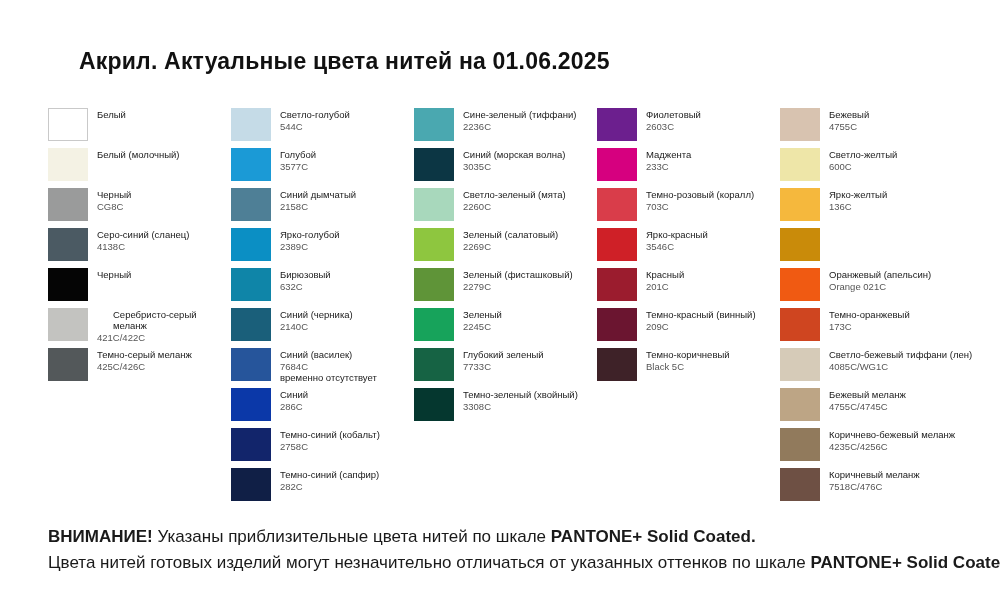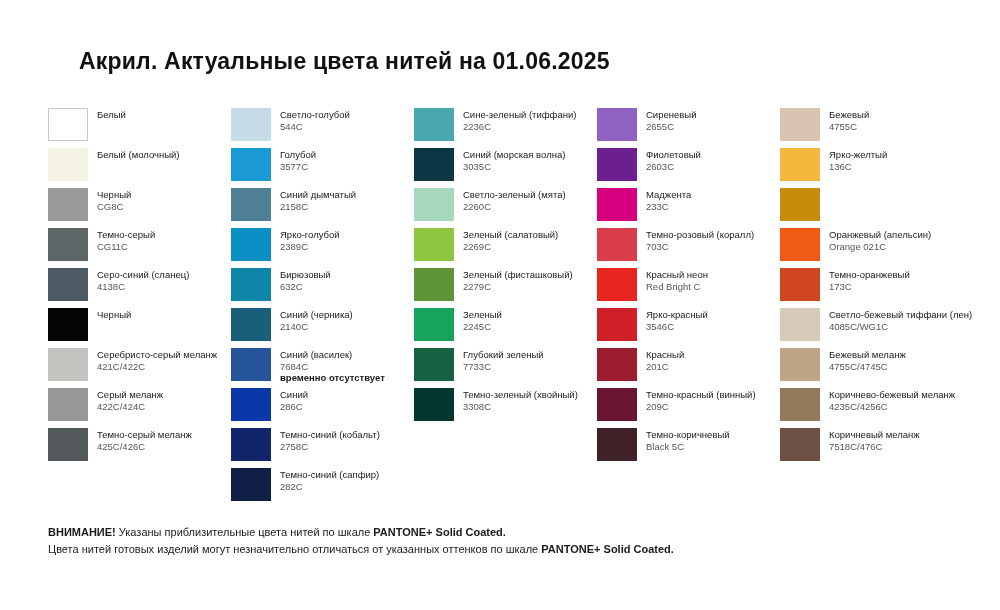--- a/index.html
+++ b/index.html
@@ -66,40 +66,41 @@
     line-height: 1.18;
   }
   .lbl-name {
     font-size: 9.5px;
     color: #1a1a1a;
     white-space: nowrap;
   }
   .lbl-name.wrap {
     white-space: normal;
     max-width: 128px;
+    margin-left: 16px;
   }
   .lbl-code {
     font-size: 9.5px;
     color: #555555;
     white-space: nowrap;
     margin-top: 1px;
   }
   .lbl-note {
     font-size: 9.5px;
     color: #1a1a1a;
-    font-weight: bold;
+    font-weight: normal;
     white-space: nowrap;
     margin-top: 0px;
   }
   .footer {
     position: absolute;
     left: 48px;
     top: 524px;
     width: 920px;
-    font-size: 11px;
+    font-size: 17px;
     line-height: 1.55;
     color: #1a1a1a;
   }
   .footer b {
     font-weight: bold;
   }
   .footer .line {
     white-space: nowrap;
   }
 </style>
@@ -128,52 +129,38 @@
         </div>
       </div>
       <div class="swatch-row">
         <div class="chip" style="background:#9a9b9b"></div>
         <div class="labels">
           <div class="lbl-name">Черный</div>
           <div class="lbl-code">CG8C</div>
         </div>
       </div>
       <div class="swatch-row">
-        <div class="chip" style="background:#5e6566"></div>
-        <div class="labels">
-          <div class="lbl-name">Темно-серый</div>
-          <div class="lbl-code">CG11C</div>
-        </div>
-      </div>
-      <div class="swatch-row">
         <div class="chip" style="background:#4b5a63"></div>
         <div class="labels">
           <div class="lbl-name">Серо-синий (сланец)</div>
           <div class="lbl-code">4138C</div>
         </div>
       </div>
       <div class="swatch-row">
         <div class="chip" style="background:#050505"></div>
         <div class="labels">
           <div class="lbl-name">Черный</div>
           <div class="lbl-code"></div>
         </div>
       </div>
       <div class="swatch-row">
         <div class="chip" style="background:#c3c3c0"></div>
         <div class="labels">
           <div class="lbl-name wrap">Серебристо-серый меланж</div>
           <div class="lbl-code">421C/422C</div>
-        </div>
-      </div>
-      <div class="swatch-row">
-        <div class="chip" style="background:#969796"></div>
-        <div class="labels">
-          <div class="lbl-name">Серый меланж</div>
-          <div class="lbl-code">422C/424C</div>
         </div>
       </div>
       <div class="swatch-row">
         <div class="chip" style="background:#53585a"></div>
         <div class="labels">
           <div class="lbl-name">Темно-серый меланж</div>
           <div class="lbl-code">425C/426C</div>
         </div>
       </div>
     </div>
@@ -306,27 +293,20 @@
         <div class="chip" style="background:#05372f"></div>
         <div class="labels">
           <div class="lbl-name">Темно-зеленый (хвойный)</div>
           <div class="lbl-code">3308C</div>
         </div>
       </div>
     </div>
 
     <div class="column">
       <div class="swatch-row">
-        <div class="chip" style="background:#8f62c4"></div>
-        <div class="labels">
-          <div class="lbl-name">Сиреневый</div>
-          <div class="lbl-code">2655C</div>
-        </div>
-      </div>
-      <div class="swatch-row">
         <div class="chip" style="background:#6c1f8e"></div>
         <div class="labels">
           <div class="lbl-name">Фиолетовый</div>
           <div class="lbl-code">2603C</div>
         </div>
       </div>
       <div class="swatch-row">
         <div class="chip" style="background:#d6007f"></div>
         <div class="labels">
           <div class="lbl-name">Маджента</div>
@@ -334,27 +314,20 @@
         </div>
       </div>
       <div class="swatch-row">
         <div class="chip" style="background:#d93d4a"></div>
         <div class="labels">
           <div class="lbl-name">Темно-розовый (коралл)</div>
           <div class="lbl-code">703C</div>
         </div>
       </div>
       <div class="swatch-row">
-        <div class="chip" style="background:#e8251f"></div>
-        <div class="labels">
-          <div class="lbl-name">Красный неон</div>
-          <div class="lbl-code">Red Bright C</div>
-        </div>
-      </div>
-      <div class="swatch-row">
         <div class="chip" style="background:#cf2027"></div>
         <div class="labels">
           <div class="lbl-name">Ярко-красный</div>
           <div class="lbl-code">3546C</div>
         </div>
       </div>
       <div class="swatch-row">
         <div class="chip" style="background:#9b1c2e"></div>
         <div class="labels">
           <div class="lbl-name">Красный</div>
@@ -376,20 +349,27 @@
         </div>
       </div>
     </div>
 
     <div class="column">
       <div class="swatch-row">
         <div class="chip" style="background:#d8c3b0"></div>
         <div class="labels">
           <div class="lbl-name">Бежевый</div>
           <div class="lbl-code">4755C</div>
+        </div>
+      </div>
+      <div class="swatch-row">
+        <div class="chip" style="background:#eee6a8"></div>
+        <div class="labels">
+          <div class="lbl-name">Светло-желтый</div>
+          <div class="lbl-code">600C</div>
         </div>
       </div>
       <div class="swatch-row">
         <div class="chip" style="background:#f5b83d"></div>
         <div class="labels">
           <div class="lbl-name">Ярко-желтый</div>
           <div class="lbl-code">136C</div>
         </div>
       </div>
       <div class="swatch-row">

